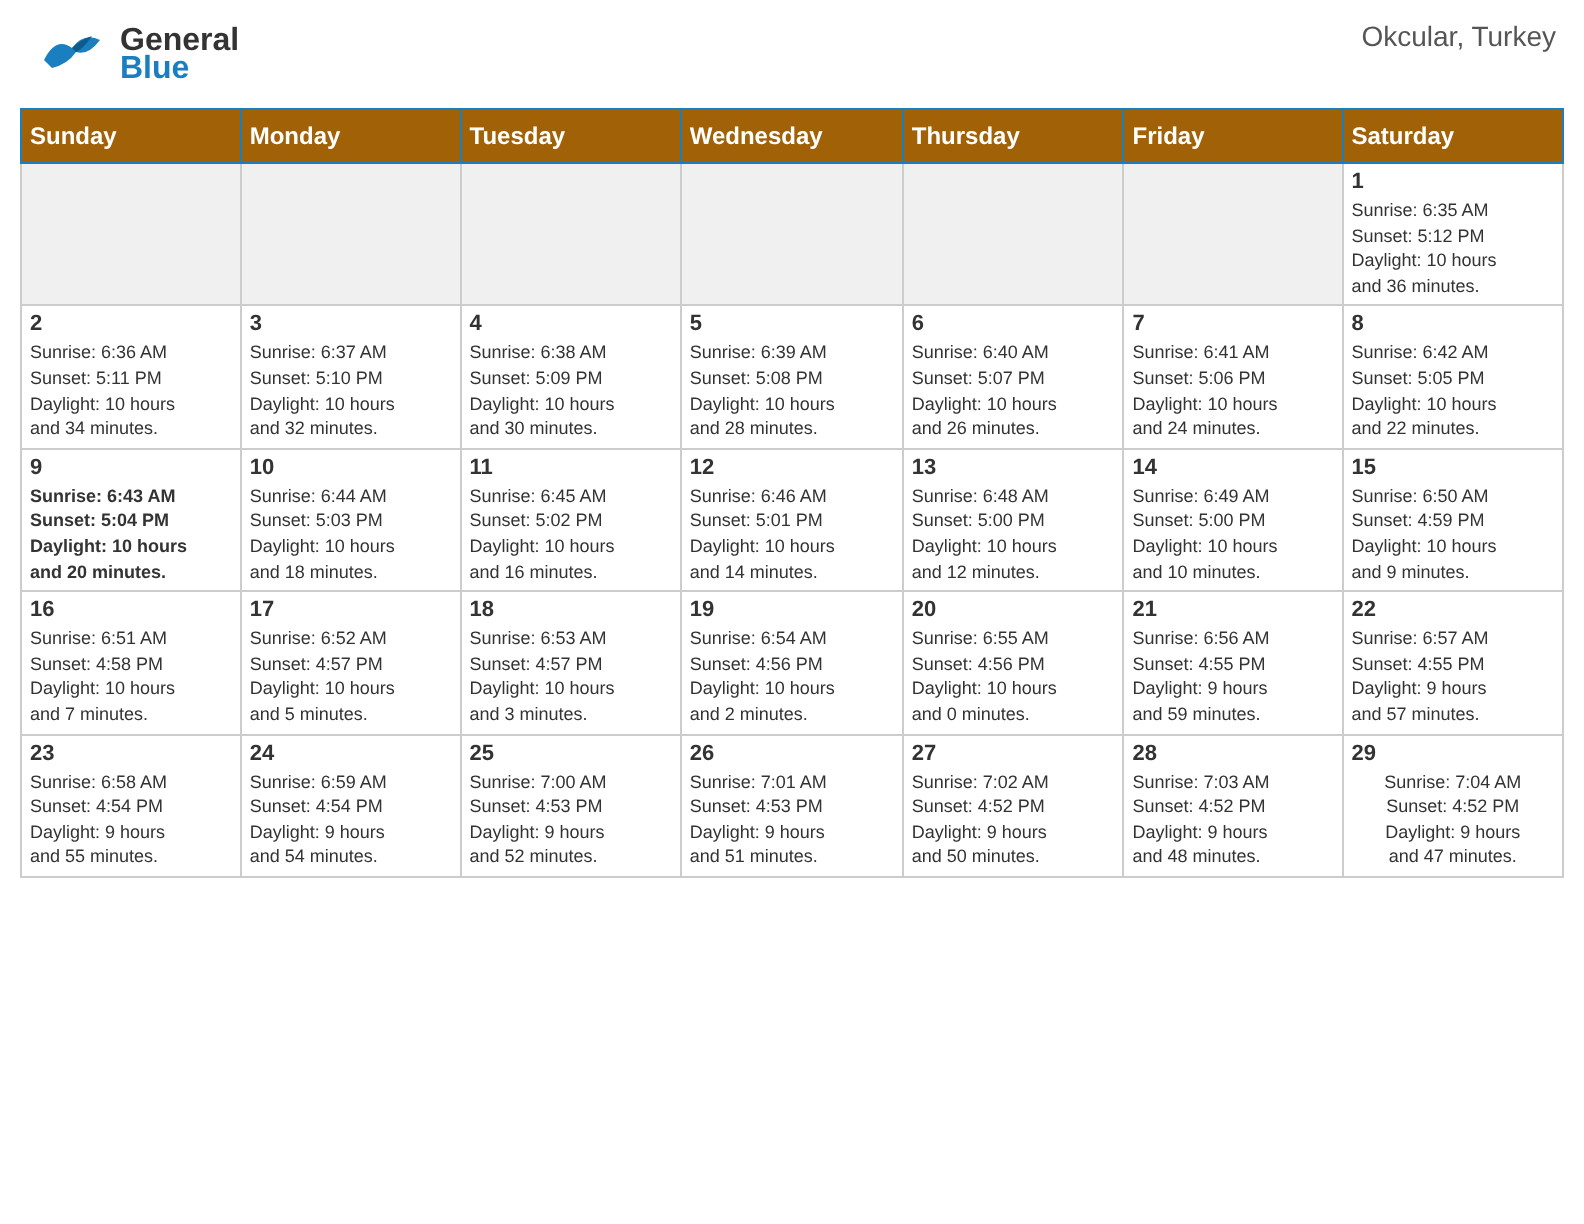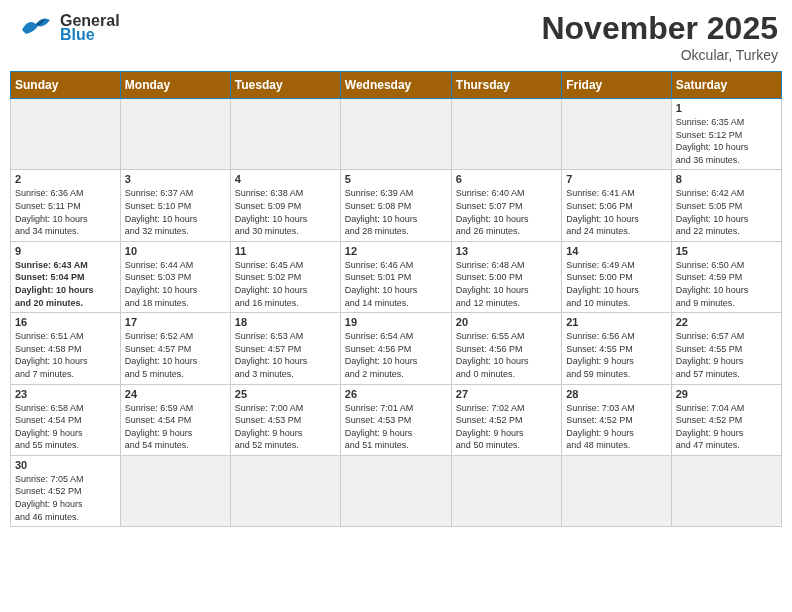--- a/index.html
+++ b/index.html
@@ -83,21 +83,20 @@
         <path d="M8,20 Q14,8 22,14 Q28,6 36,10 Q30,18 24,16 Q20,22 12,24 Z" fill="#1a7fc1"></path>
         <path d="M22,14 Q26,10 32,8 Q28,14 24,16 Z" fill="#0e5a8a"></path>
       </svg>
       <div style="margin-left:2px;">
         <div style="font-size:16px;font-weight:bold;color:#333;">General</div>
         <div style="font-size:16px;font-weight:bold;color:#1a7fc1;margin-top:-4px;">Blue</div>
       </div>
     </div>
   </div>
   <div class="title-block">
-    <div class="month-title">November 2025</div>
     <div class="subtitle">Okcular, Turkey</div>
   </div>
 </div>
 
 <table class="calendar">
   <thead>
     <tr>
       <th>Sunday</th>
       <th>Monday</th>
       <th>Tuesday</th>
@@ -314,35 +313,20 @@
         </td>
         <td>
           <div class="day-number">28</div>
           <div class="day-info" style="white-space: pre-line;">Sunrise: 7:03 AM
 Sunset: 4:52 PM
 Daylight: 9 hours
 and 48 minutes.</div>
         </td>
         <td>
           <div class="day-number">29</div>
-          <div class="day-info" style="white-space: pre-line;">Sunrise: 7:04 AM
+          <div class="day-info" style="white-space: pre-line; text-align: center;">Sunrise: 7:04 AM
 Sunset: 4:52 PM
 Daylight: 9 hours
 and 47 minutes.</div>
         </td>
-      </tr>
-      <tr>
-        <td>
-          <div class="day-number">30</div>
-          <div class="day-info" style="white-space: pre-line;">Sunrise: 7:05 AM
-Sunset: 4:52 PM
-Daylight: 9 hours
-and 46 minutes.</div>
-        </td>
-        <td class="shaded"></td>
-        <td class="shaded"></td>
-        <td class="shaded"></td>
-        <td class="shaded"></td>
-        <td class="shaded"></td>
-        <td class="shaded"></td>
       </tr>
     </tbody>
 </table>
 
 </body></html>

